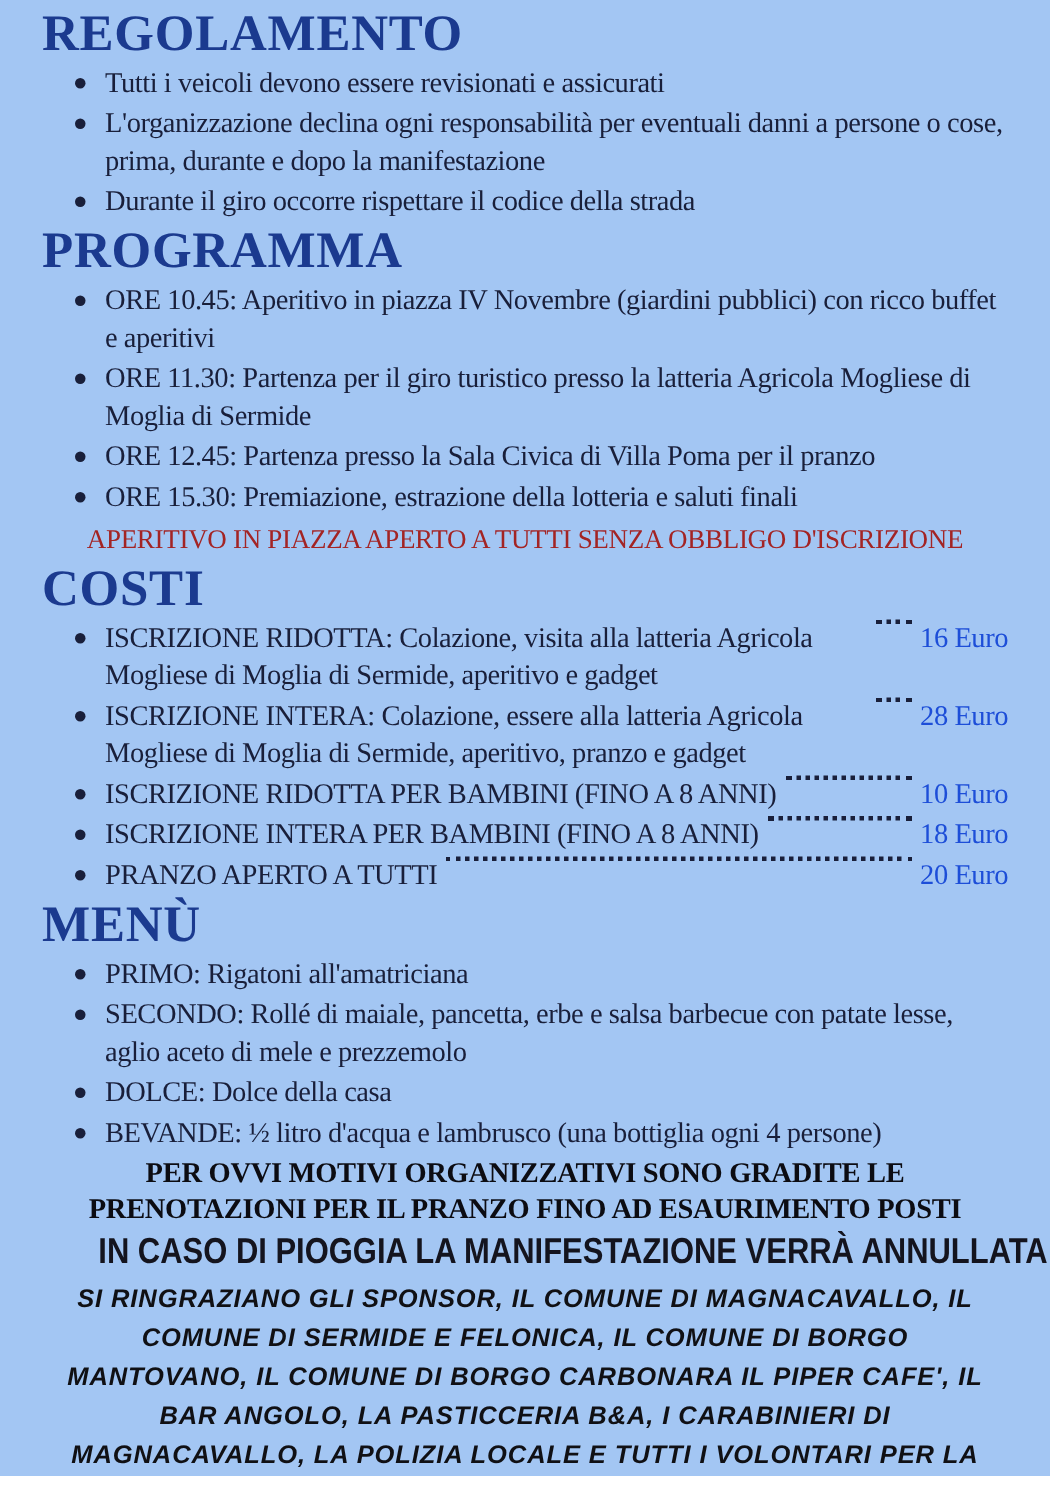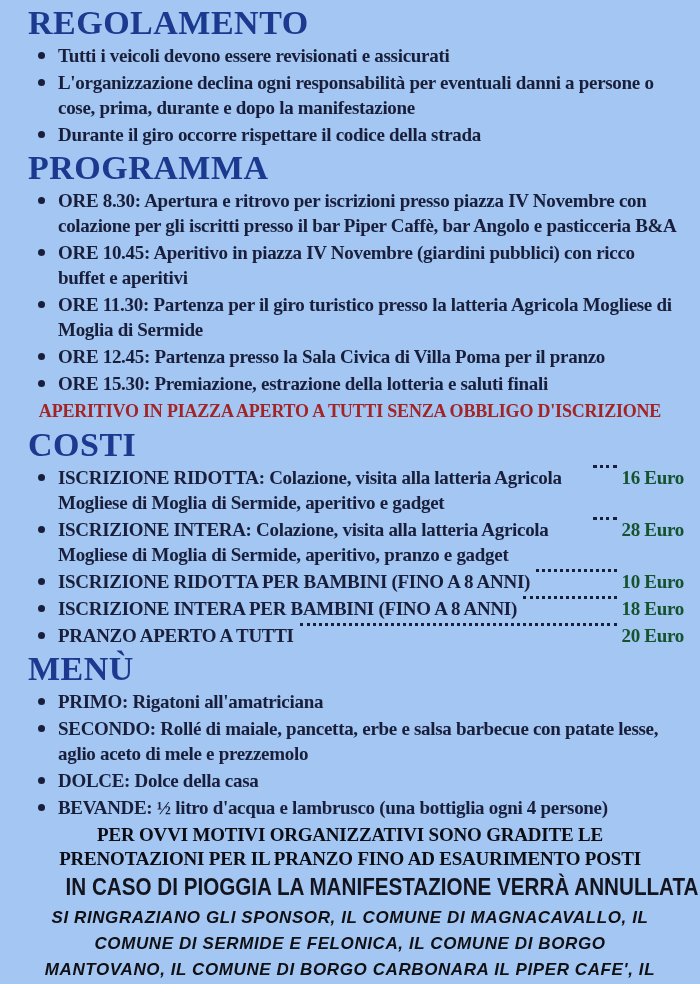--- a/index.html
+++ b/index.html
@@ -22,50 +22,50 @@
     margin: 0 0 1px 14px;
   }
   .bullet-list {
     list-style: none;
     margin: 0 0 2px 0;
     padding: 0 2px 0 44px;
   }
   .bullet-list li {
     position: relative;
     font-size: 19px;
-    font-weight: bold;
+    font-weight: normal;
     color: #191f3a;
     line-height: 25px;
     letter-spacing: -0.3px;
-    margin: 2px 0;
+    margin: 2px 12px;
   }
   .bullet-list li::before {
     content: "";
     position: absolute;
     left: -20px;
     top: 9px;
     width: 7px;
     height: 7px;
     border-radius: 50%;
     background: #191f3a;
   }
   .cost-item { display: flex; align-items: flex-start; }
   .cost-label { flex: 0 1 auto; }
   .cost-dots {
     flex: 1 1 28px;
     min-width: 24px;
     border-bottom: 3px dotted #191f3a;
     margin: 0 5px 6px 6px;
     height: 0;
   }
-  .cost-price { color: #14532d; white-space: nowrap; flex: 0 0 auto; }
+  .cost-price { color: #1d4ed8; white-space: nowrap; flex: 0 0 auto; }
   .notice-red {
     color: #a32424;
     text-align: center;
-    font-weight: bold;
+    font-weight: normal;
     font-size: 18px;
     line-height: 26px;
     letter-spacing: -0.2px;
     white-space: nowrap;
     margin: 2px 0;
   }
   .notice-black {
     color: #0c0c12;
     text-align: center;
     font-weight: bold;
@@ -107,41 +107,40 @@
 
   <h1 class="section-title">REGOLAMENTO</h1>
   <ul class="bullet-list">
     <li>Tutti i veicoli devono essere revisionati e assicurati</li>
     <li>L'organizzazione declina ogni responsabilità per eventuali danni a persone o cose, prima, durante e dopo la manifestazione</li>
     <li>Durante il giro occorre rispettare il codice della strada</li>
   </ul>
 
   <h1 class="section-title">PROGRAMMA</h1>
   <ul class="bullet-list">
-    <li>ORE 8.30: Apertura e ritrovo per iscrizioni presso piazza IV Novembre con colazione per gli iscritti presso il bar Piper Caffè, bar Angolo e pasticceria B&amp;A</li>
     <li>ORE 10.45: Aperitivo in piazza IV Novembre (giardini pubblici) con ricco buffet e aperitivi</li>
     <li>ORE 11.30: Partenza per il giro turistico presso la latteria Agricola Mogliese di Moglia di Sermide</li>
     <li>ORE 12.45: Partenza presso la Sala Civica di Villa Poma per il pranzo</li>
     <li>ORE 15.30: Premiazione, estrazione della lotteria e saluti finali</li>
   </ul>
 
   <div class="notice-red">APERITIVO IN PIAZZA APERTO A TUTTI SENZA OBBLIGO D'ISCRIZIONE</div>
 
   <h1 class="section-title">COSTI</h1>
   <ul class="bullet-list">
     <li>
       <div class="cost-item">
         <span class="cost-label">ISCRIZIONE RIDOTTA: Colazione, visita alla latteria Agricola Mogliese di Moglia di Sermide, aperitivo e gadget</span>
         <span class="cost-dots"></span>
         <span class="cost-price">16 Euro</span>
       </div>
     </li>
     <li>
       <div class="cost-item">
-        <span class="cost-label">ISCRIZIONE INTERA: Colazione, visita alla latteria Agricola Mogliese di Moglia di Sermide, aperitivo, pranzo e gadget</span>
+        <span class="cost-label">ISCRIZIONE INTERA: Colazione, essere alla latteria Agricola Mogliese di Moglia di Sermide, aperitivo, pranzo e gadget</span>
         <span class="cost-dots"></span>
         <span class="cost-price">28 Euro</span>
       </div>
     </li>
     <li>
       <div class="cost-item">
         <span class="cost-label">ISCRIZIONE RIDOTTA PER BAMBINI (FINO A 8 ANNI)</span>
         <span class="cost-dots"></span>
         <span class="cost-price">10 Euro</span>
       </div>

